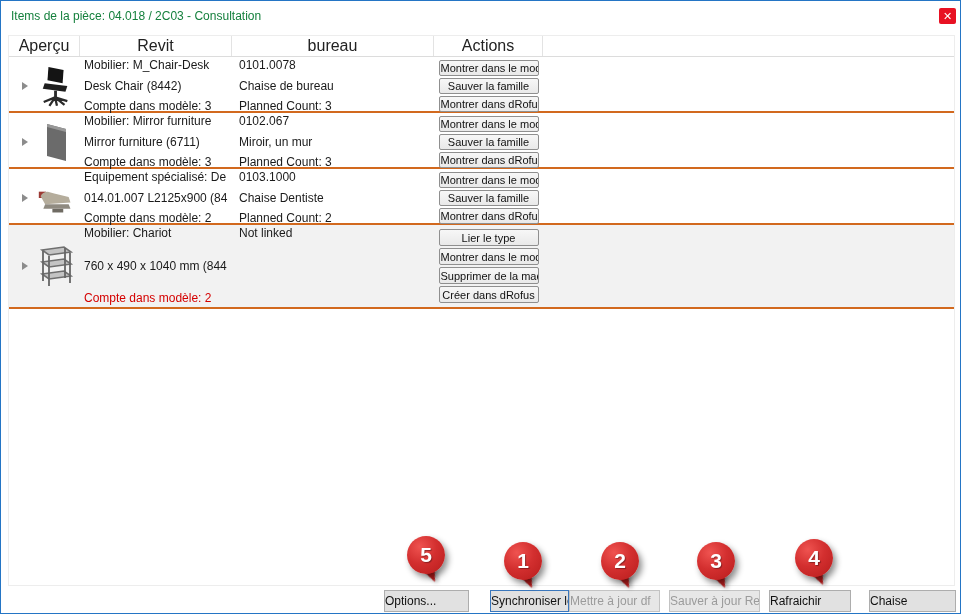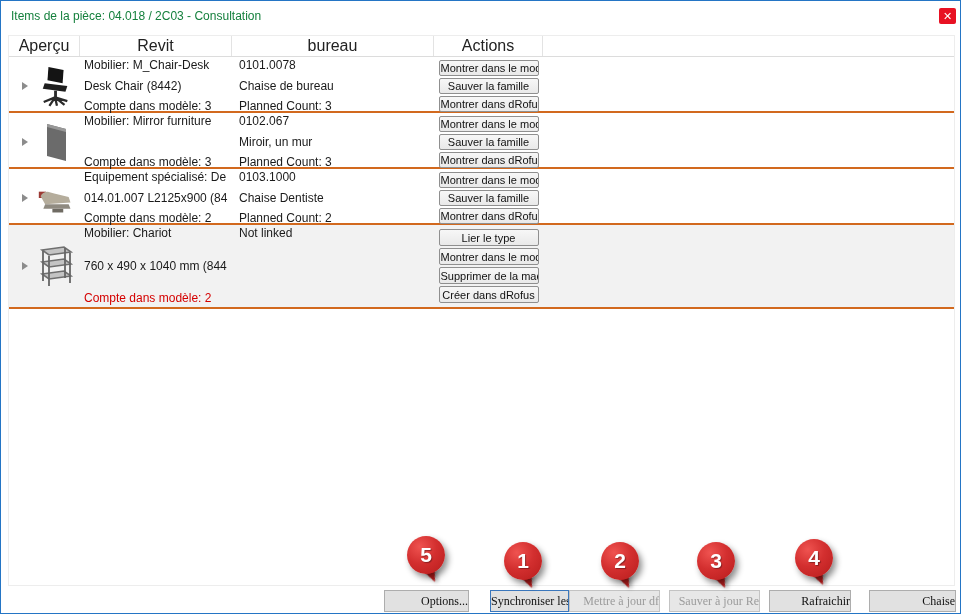--- a/index.html
+++ b/index.html
@@ -64,23 +64,23 @@
     font-family:Liberation Sans, sans-serif; font-size:11px; line-height:13px;
     color:#111; text-align:center;
     background:linear-gradient(#f7f7f7,#e9e9e9);
     border:1px solid #8f8f8f; border-radius:2px;
     overflow:hidden; white-space:nowrap; padding:0 1px; cursor:pointer;
   }
   .row.h84 .action-btn { height:17px; line-height:14px; }
   
   .footer-btn {
     position:absolute; top:589px; height:22px;
-    font-family:Liberation Serif, serif; font-size:12px; color:#111;
+    font-family:Liberation Sans, sans-serif; font-size:12px; color:#111;
     background:#e1e1e1; border:1px solid #adadad;
-    text-align:right; overflow:hidden; white-space:nowrap; cursor:pointer;
+    text-align:left; overflow:hidden; white-space:nowrap; cursor:pointer;
   }
   .footer-btn.default { border-color:#3b77bc; }
   .footer-btn.disabled { color:#9b9b9b; border-color:#c3c3c3; background:#e7e7e7; cursor:default; }
   .btn-options    { left:383px; width:85px; }
   .btn-sync       { left:489px; width:79px; }
   .btn-maj-df     { left:568px; width:91px; }
   .btn-maj-re     { left:668px; width:91px; }
   .btn-rafraichir { left:768px; width:82px; }
   .btn-fermer     { left:868px; width:87px; }
   
@@ -164,20 +164,21 @@
         <span class="expand-arrow"></span>
         <span class="preview-icon">
           <svg width="30" height="44" viewBox="0 0 30 44">
             <polygon points="6,4 25,9 25,41 6,36" fill="#6b6b6b"></polygon>
             <polygon points="6,4 25,9 25,12 6,7" fill="#989898"></polygon>
           </svg>
         </span>
       </div>
       <div class="text-cell">
         <div>Mobilier: Mirror furniture</div>
+        <div>Mirror furniture (6711)</div>
         <div>Compte dans modèle: 3</div>
       </div>
       <div class="text-cell drofus">
         <div>0102.067</div>
         <div>Miroir, un mur</div>
         <div>Planned Count: 3</div>
       </div>
       <div class="actions-cell">
         <button class="action-btn">Montrer dans le mod</button>
         <button class="action-btn">Sauver la famille</button>

